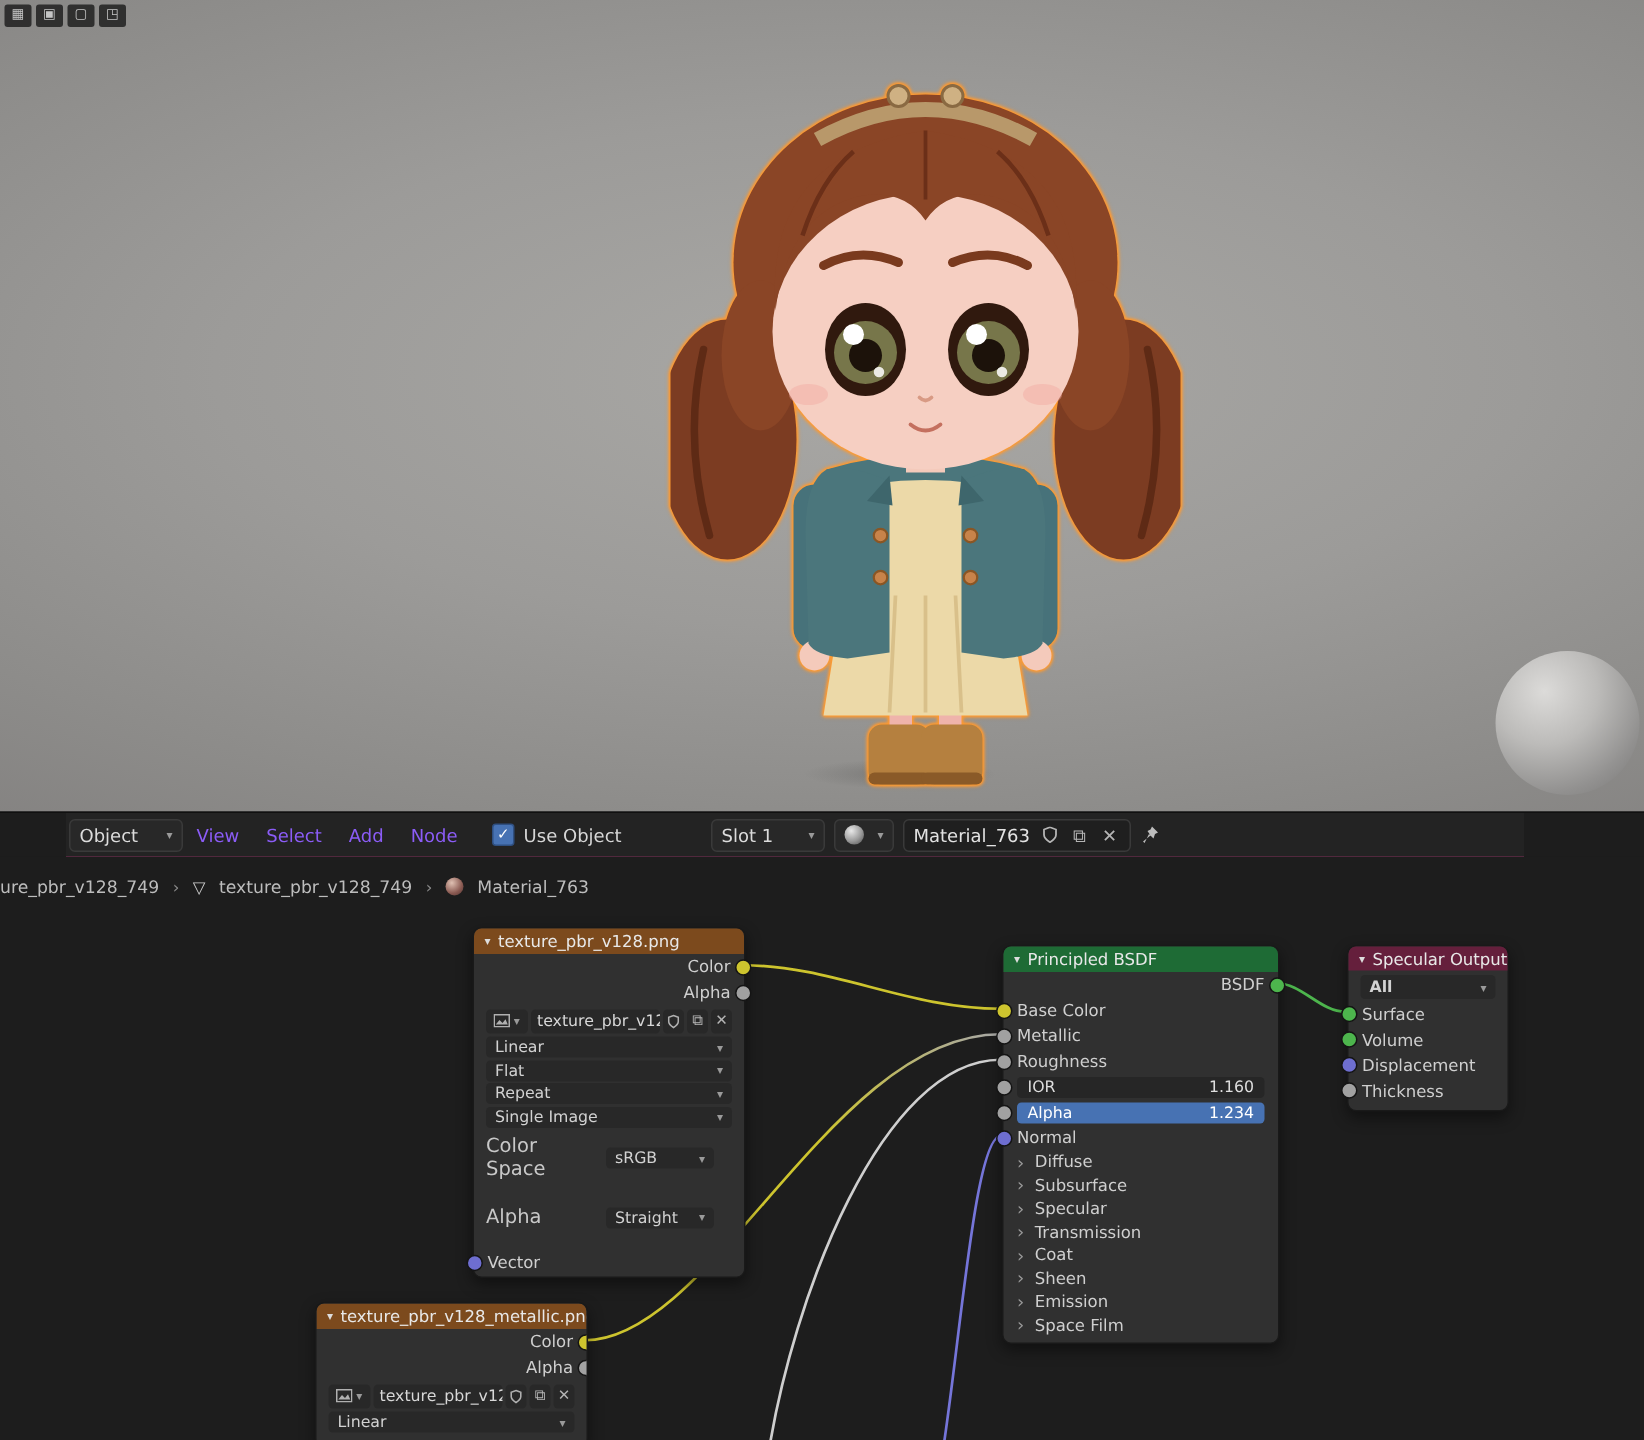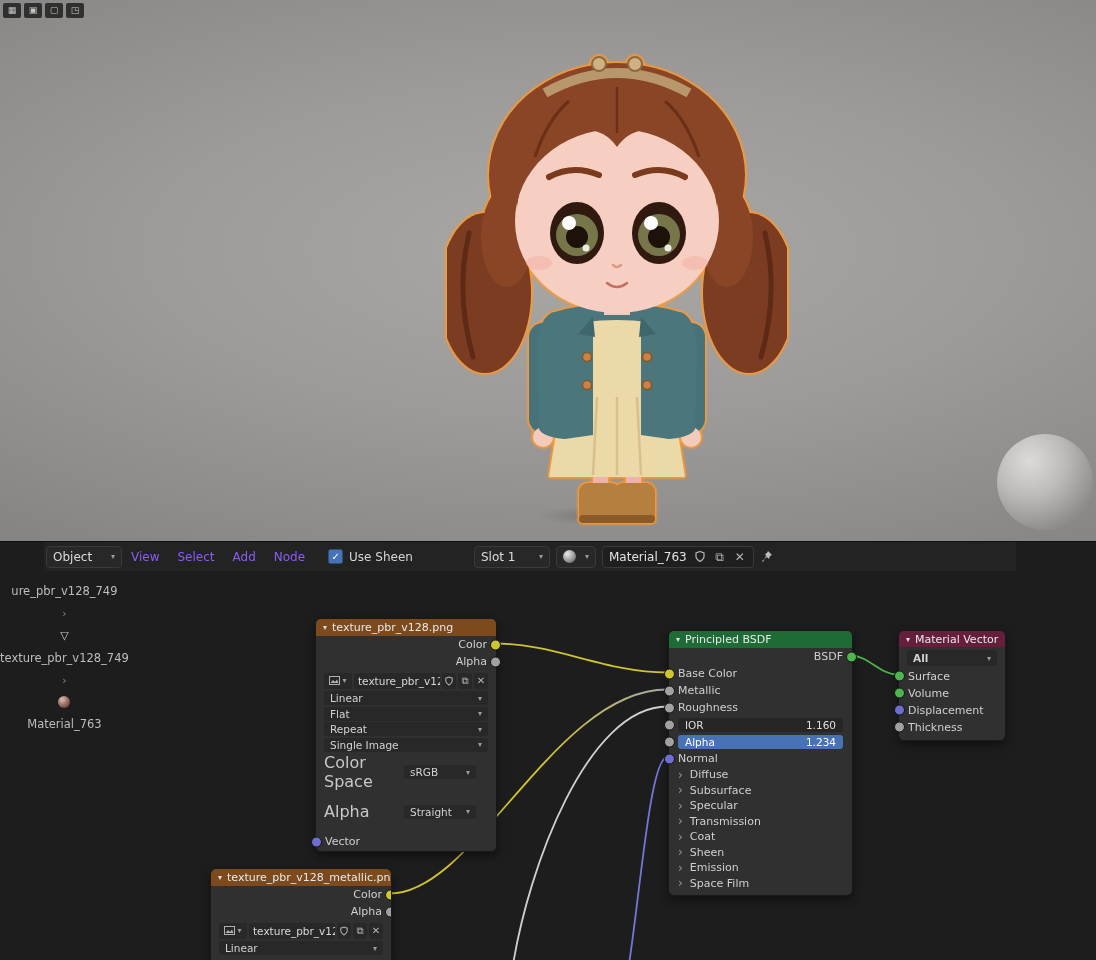--- a/index.html
+++ b/index.html
@@ -35,21 +35,21 @@
   .hdr-center{position:absolute;left:430px;top:0;height:29px;display:flex;align-items:center;gap:6px;}
   .mat-sphere{width:13px;height:13px;border-radius:50%;
     background:radial-gradient(circle at 35% 30%, #e8e8e8, #9a9a9a 55%, #4a4a4a);}
   .name-field{height:20px;background:#1f1f1f;border:1px solid #3a3a3a;border-radius:4px;
     display:flex;align-items:center;padding:0 6px;gap:6px;color:#e2e2e2;}
   .mini-icon{width:14px;height:14px;display:flex;align-items:center;justify-content:center;color:#b5b5b5;}
   .mini-icon svg{display:block;}
   
   .node-editor{position:absolute;left:0;top:571px;width:1096px;height:389px;background:#1d1d1d;}
   .breadcrumb{position:absolute;left:0;top:13px;display:flex;align-items:center;gap:9px;
-    color:#bdbdbd;font-size:11.5px;flex-direction:column;}
+    color:#bdbdbd;font-size:11.5px;}
   .bc-sep{color:#8a8a8a;font-size:11px;}
   .bc-mesh{color:#cccccc;font-size:11px;}
   .bc-mat{width:12px;height:12px;border-radius:50%;
     background:radial-gradient(circle at 35% 30%, #dfc0b2, #8a5a52 60%, #4e3230);}
   .wires{position:absolute;left:0;top:0;pointer-events:none;}
   .node{position:absolute;background:#303030;border:1px solid #191919;border-radius:6px;
     box-shadow:0 4px 10px rgba(0,0,0,.45);color:#cfcfcf;font-size:11px;}
   .node-header{height:17px;display:flex;align-items:center;gap:5px;padding:0 7px;
     border-radius:5px 5px 0 0;color:#e8e8e8;font-size:11px;white-space:nowrap;overflow:hidden;}
   .nh-tex{background:#7c4a1d;}
@@ -59,21 +59,21 @@
   .prow{position:relative;height:17px;display:flex;align-items:center;padding:0 9px;white-space:nowrap;}
   .prow.out{justify-content:flex-end;}
   .socket{position:absolute;width:9px;height:9px;border-radius:50%;border:1px solid #141414;
     top:50%;transform:translateY(-50%);}
   .socket.left{left:-5px;} .socket.right{right:-5px;}
   .s-yellow{background:#cdc42e;} .s-gray{background:#a1a1a1;} .s-purple{background:#6e6ed0;}
   .s-green{background:#4db54d;}
   .nd{height:14px;background:#282828;border-radius:3px;margin:1.5px 8px;display:flex;
     align-items:center;justify-content:space-between;padding:0 6px;font-size:10.5px;color:#d2d2d2;}
   .nd-split{display:flex;align-items:center;margin:1.5px 8px;gap:4px;}
-  .nd-split .lbl{width:64px;font-size:16px;color:#c8c8c8;}
+  .nd-split .lbl{width:64px;font-size:13px;color:#c8c8c8;}
   .nd-split .nd{flex:1;margin:12px;}
   .img-row{display:flex;gap:2px;margin:2.5px 8px;height:16px;align-items:center;}
   .img-browse{width:28px;height:16px;background:#282828;border-radius:3px;display:flex;
     align-items:center;justify-content:center;gap:2px;}
   .img-name{flex:1;height:16px;background:#282828;border-radius:3px;display:flex;align-items:center;
     padding:0 4px;font-size:10.5px;color:#d8d8d8;overflow:hidden;white-space:nowrap;}
   .tiny-btn{width:14px;height:16px;display:flex;align-items:center;justify-content:center;
     color:#b5b5b5;font-size:10px;background:#282828;border-radius:3px;}
   .slider{flex:1;height:14px;background:#262626;border-radius:3px;display:flex;align-items:center;
     justify-content:space-between;padding:0 7px;font-size:10.5px;color:#dedede;}
@@ -170,21 +170,21 @@
     <div class="hdr-left">
       <div class="dropdown" style="width:62px;">
         <span>Object</span>
         <span class="chev">▾</span>
       </div>
       <span class="menu-item">View</span>
       <span class="menu-item">Select</span>
       <span class="menu-item">Add</span>
       <span class="menu-item">Node</span>
       <span class="checkbox">✓</span>
-      <span>Use Sheen</span>
+      <span>Use Object</span>
     </div>
     <div class="hdr-center">
       <div class="dropdown" style="width:62px;">
         <span>Slot 1</span>
         <span class="chev">▾</span>
       </div>
       <div class="dropdown" style="width:26px;">
         <span class="mat-sphere"></span>
         <span class="chev">▾</span>
       </div>
@@ -404,21 +404,21 @@
       </div>
       <div class="prow section" style="height:15.5px;">
         <span class="sec-chev">›</span>
         <span>Space Film</span>
       </div>
     </div>
 
     <div class="node" style="left:898px;top:59px;width:106px;padding-bottom:4px;">
       <div class="node-header nh-out" style="height:16px;">
         <span class="collapse">▾</span>
-        <span>Material Vector</span>
+        <span>Specular Output</span>
       </div>
       <div class="nd" style="height:16px;margin-top:3px;font-weight:bold;">
         <span>All</span>
         <span class="chev">▾</span>
       </div>
       <div class="prow">
         <span class="socket s-green left"></span>
         <span>Surface</span>
       </div>
       <div class="prow">

